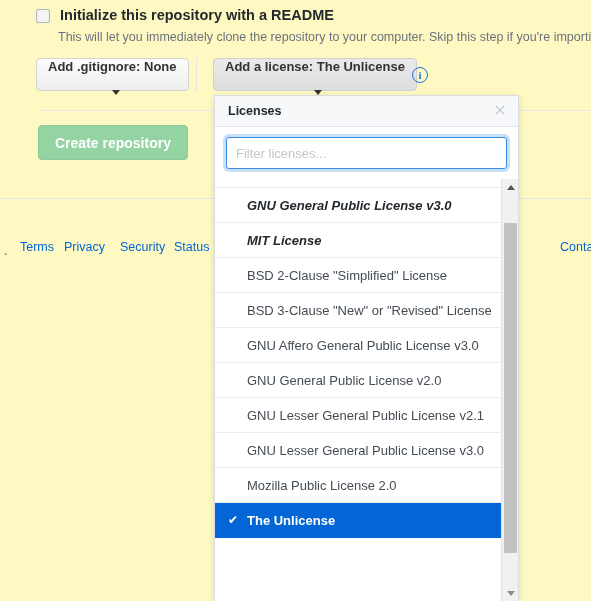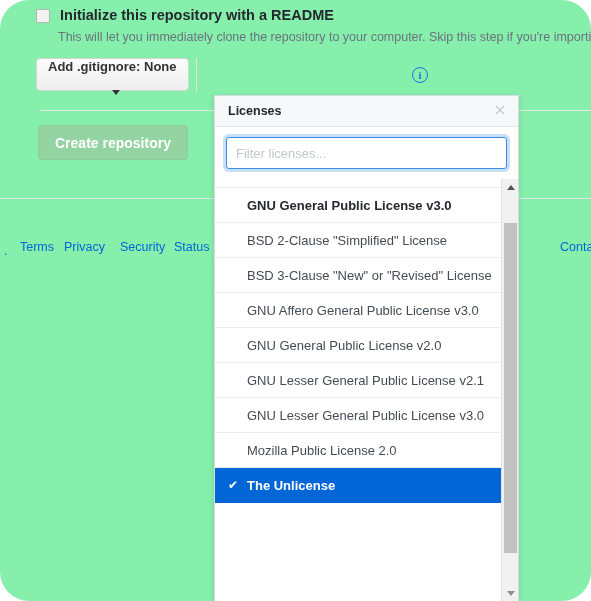--- a/index.html
+++ b/index.html
@@ -4,21 +4,21 @@
 <style>
   * { box-sizing: border-box; }
   html, body {
     margin: 0; padding: 0;
     width: 591px; height: 601px;
     overflow: hidden;
     background: #ffffff;
     font-family: "Liberation Sans", sans-serif;
     -webkit-font-smoothing: antialiased;
   }
-  #root { position: relative; width: 591px; height: 601px; background: #86efac; border-radius: 29px; }
+  #root { position: relative; width: 591px; height: 601px; background: #fef9c3; }
 
   
   .readme-row {
     position: absolute; left: 36px; top: 6px;
     display: flex; align-items: flex-start; gap: 10px;
   }
   .checkbox {
     width: 14px; height: 14px; margin-top: 3px;
     border: 1px solid #b5b5b5; border-radius: 2px;
     background: #f3f3f3;
@@ -161,21 +161,21 @@
   #list-inner { position: absolute; left: 0; top: -26px; width: 288px; }
   .lic-row {
     height: 35px;
     display: flex; align-items: center;
     padding-left: 32px;
     border-bottom: 1px solid #ececec;
     font-size: 13px; color: #444c54;
     white-space: nowrap; cursor: pointer;
     background: #fff;
   }
-  .lic-row.bold { font-weight: bold; color: #24292e; }
+  .lic-row.bold { font-weight: bold; color: #24292e; font-style: italic; }
   .lic-row.selected {
     background: #0366d6; color: #ffffff; border-bottom-color: #0366d6;
     font-weight: bold;
   }
   .lic-row .check {
     position: absolute; left: 13px;
     font-size: 12px; color: #fff;
     font-family: "DejaVu Sans", sans-serif;
   }
   .lic-row { position: relative; }
@@ -224,20 +224,24 @@
   <div class="readme-help">This will let you immediately clone the repository to your computer. Skip this step if you're importing</div>
 
   <div class="divider-top"></div>
   <div class="vsep"></div>
 
   <div class="btn" id="gitignore-btn">
     <span>Add .gitignore: None</span>
     <span class="caret"></span>
   </div>
 
+  <div class="btn active" id="license-btn">
+    <span>Add a license: The Unlicense</span>
+    <span class="caret"></span>
+  </div>
 
   <div id="info-icon">i</div>
 
   <div id="create-btn">
     <span>Create repository</span>
   </div>
 
   <div class="divider-full"></div>
 
   <div class="footer-links">
@@ -257,20 +261,23 @@
 
     <div id="filter-wrap">
       <input id="filter-input" type="text" autocomplete="off" placeholder="Filter licenses..." style="">
     </div>
 
     <div id="list-viewport">
       <div id="list-inner">
           <div class="lic-row bold"></div>
           <div class="lic-row bold">
             <span>GNU General Public License v3.0</span>
+          </div>
+          <div class="lic-row bold">
+            <span>MIT License</span>
           </div>
           <div class="lic-row">
             <span>BSD 2-Clause "Simplified" License</span>
           </div>
           <div class="lic-row">
             <span>BSD 3-Clause "New" or "Revised" License</span>
           </div>
           <div class="lic-row">
             <span>GNU Affero General Public License v3.0</span>
           </div>

